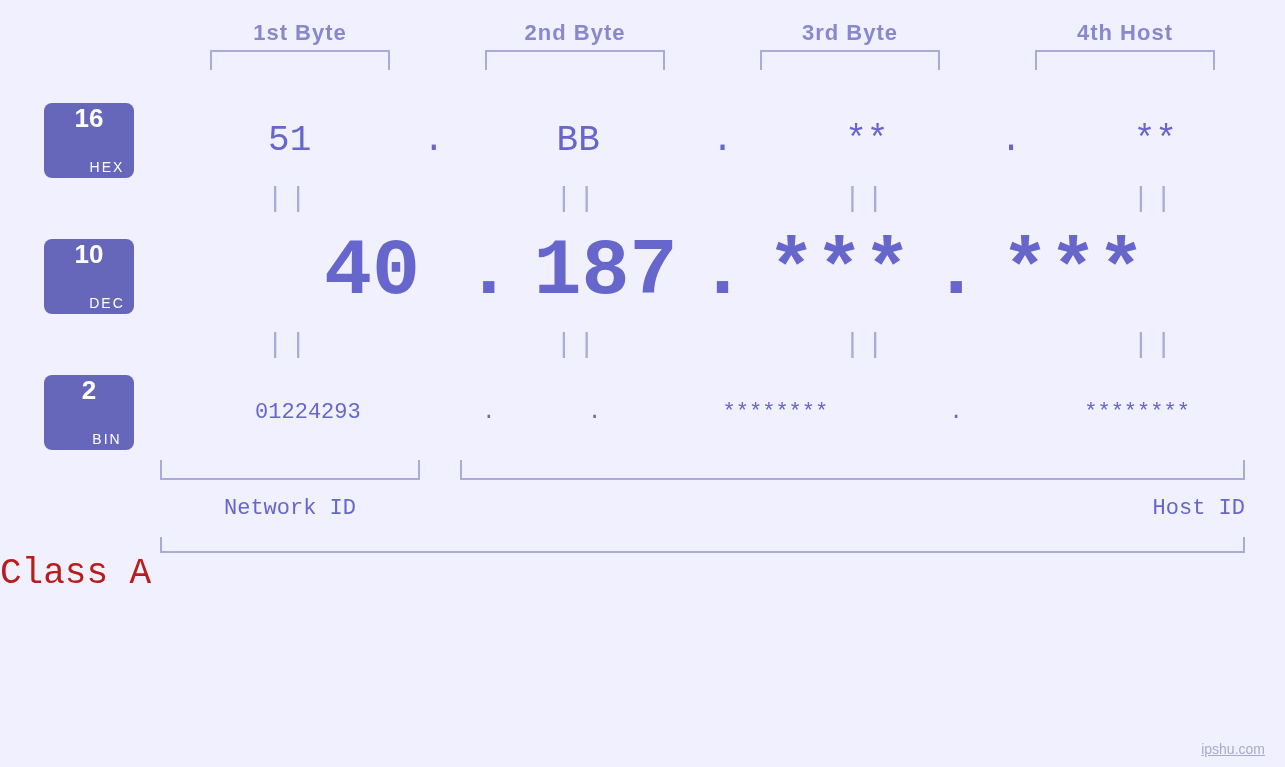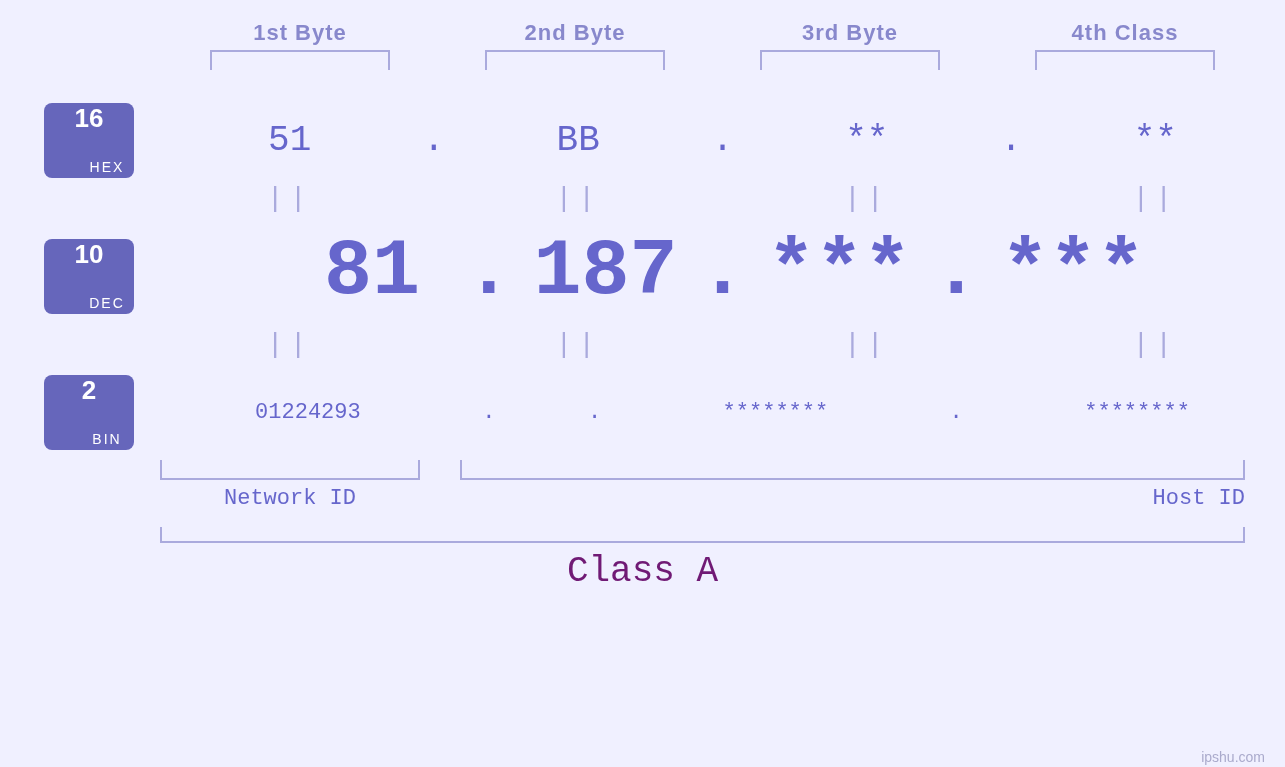--- a/index.html
+++ b/index.html
@@ -227,21 +227,21 @@
       border-bottom: 2px solid #aaaadd;
       border-left: 2px solid #aaaadd;
       border-right: 2px solid #aaaadd;
       height: 20px;
     }
 
     .id-labels-row {
       display: flex;
       margin-left: 160px;
       margin-right: 40px;
-      margin-top: 6px;
+      margin-top: 16px;
     }
 
     .network-id-label {
       width: 260px;
       text-align: center;
       color: #6666cc;
       font-size: 22px;
       font-family: 'Courier New', Courier, monospace;
     }
 
@@ -251,34 +251,35 @@
 
     .host-id-label {
       flex: 1;
       text-align: right;
       color: #6666cc;
       font-size: 22px;
       font-family: 'Courier New', Courier, monospace;
     }
 
     .class-label-row {
-      text-align: center;
-      color: #701a75;
+      text-align: left;
+      color: #b91c1c;
       font-size: 36px;
       font-family: 'Courier New', Courier, monospace;
-      margin-top: 8px;
+      margin-top: 0;
     }
 
     .watermark {
       position: absolute;
-      bottom: 2px;
+      bottom: 10px;
       right: 20px;
       color: #aaaacc;
       font-size: 14px;
       font-family: Arial, sans-serif;
+      text-decoration: underline;
     }
 
     
     .eq-spacer {
       width: 160px;
     }
 
     .eq-values-row {
       display: flex;
       align-items: center;
@@ -288,21 +289,21 @@
   </style>
 </head>
 <body>
 
 <div class="container">
 
   <div class="byte-headers">
     <div class="byte-header">1st Byte</div>
     <div class="byte-header">2nd Byte</div>
     <div class="byte-header">3rd Byte</div>
-    <div class="byte-header">4th Class</div>
+    <div class="byte-header">4th Host</div>
   </div>
 
   <div class="brackets-row">
     <div class="bracket"></div>
     <div class="bracket"></div>
     <div class="bracket"></div>
     <div class="bracket"></div>
   </div>
 
   <div class="hex-row">
@@ -337,21 +338,21 @@
   </div>
 
   <div class="dec-row">
     <div class="row-label-wrapper">
       <div class="base-label">
         <span class="base-num">10</span>
         <span class="base-name">DEC</span>
       </div>
     </div>
     <div class="values-wrapper">
-      <div class="byte-value">81</div>
+      <div class="byte-value">40</div>
       <div class="dot-separator">.</div>
       <div class="byte-value">187</div>
       <div class="dot-separator">.</div>
       <div class="byte-value">***</div>
       <div class="dot-separator">.</div>
       <div class="byte-value">***</div>
     </div>
   </div>
 
   <div class="eq-values-row">

